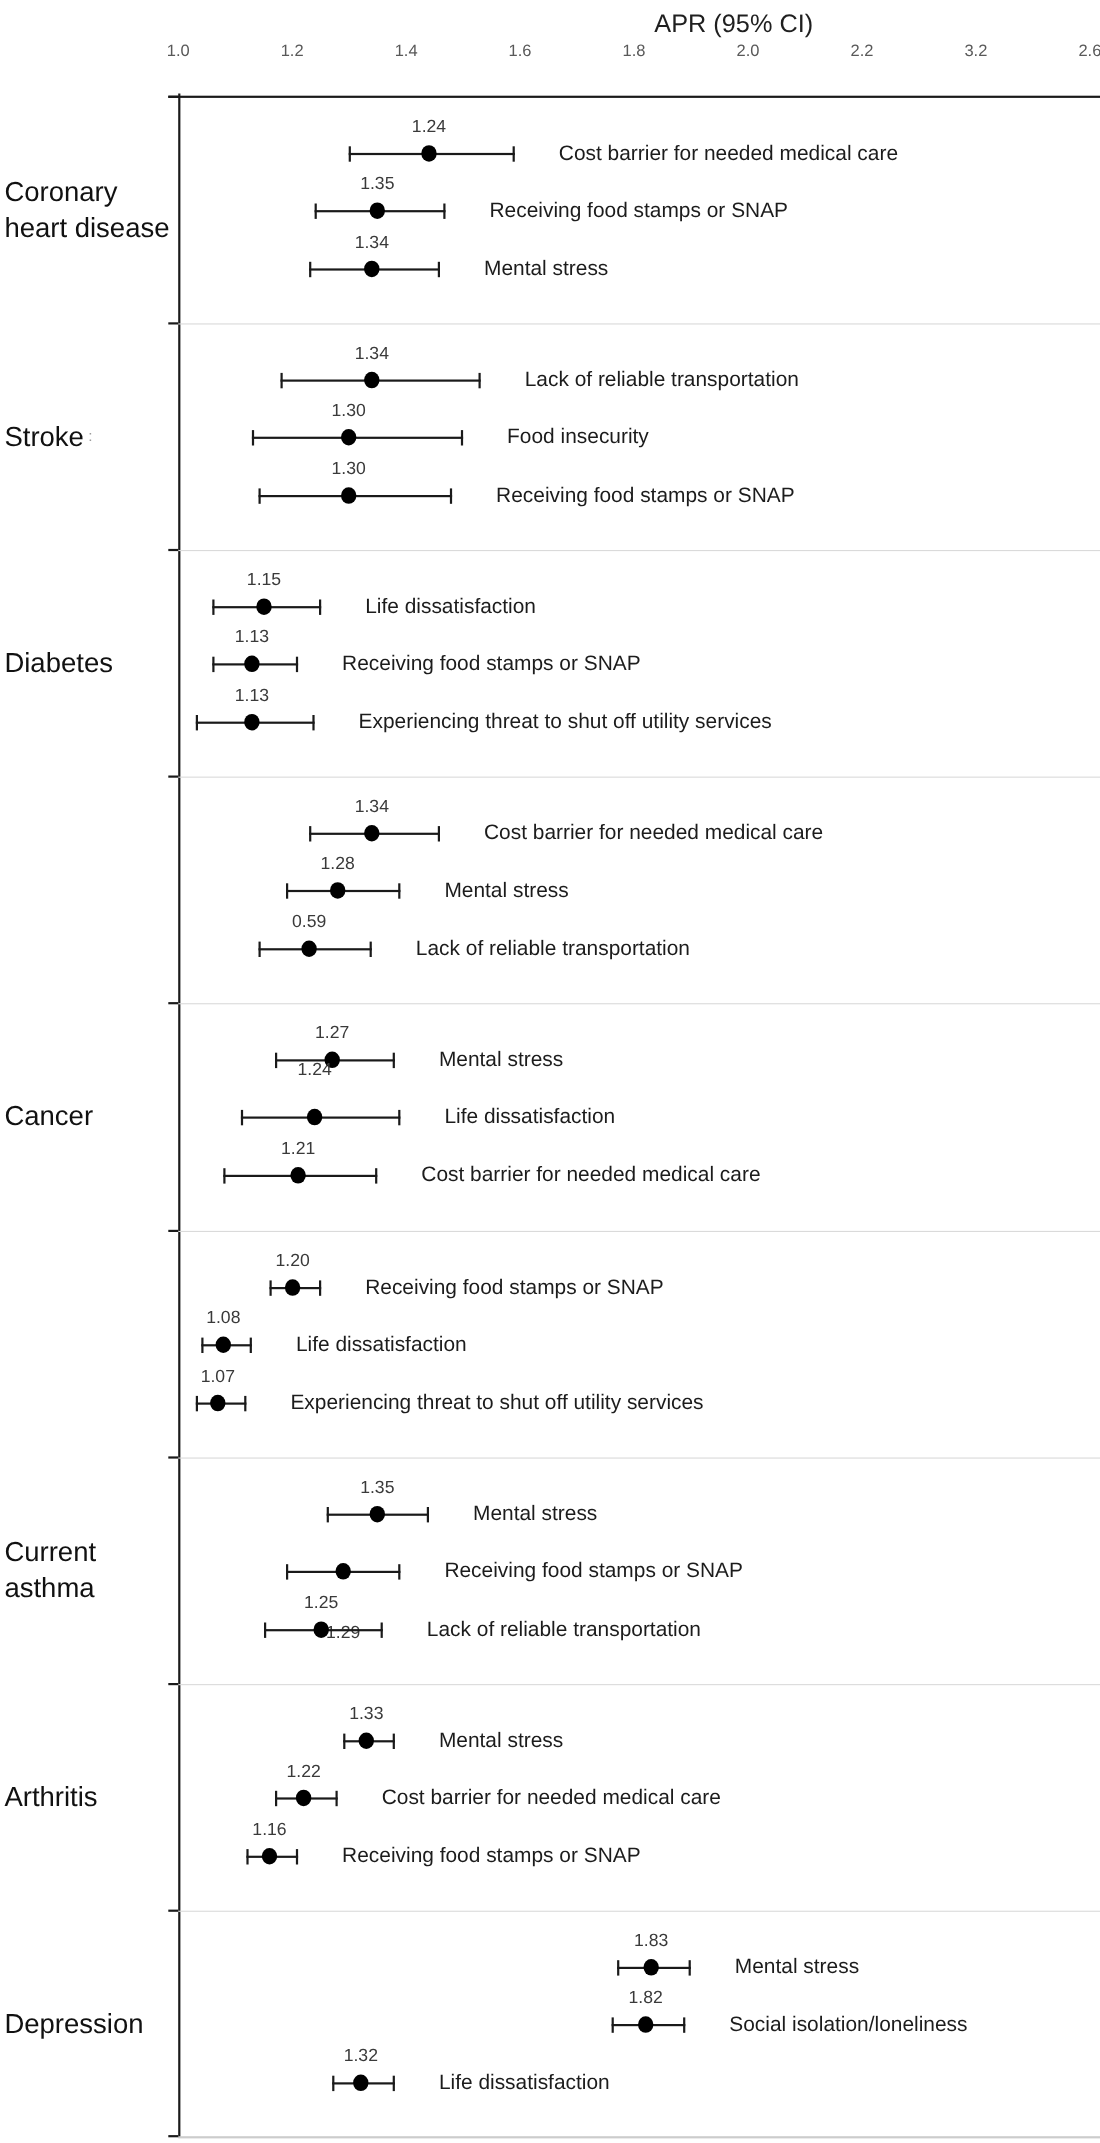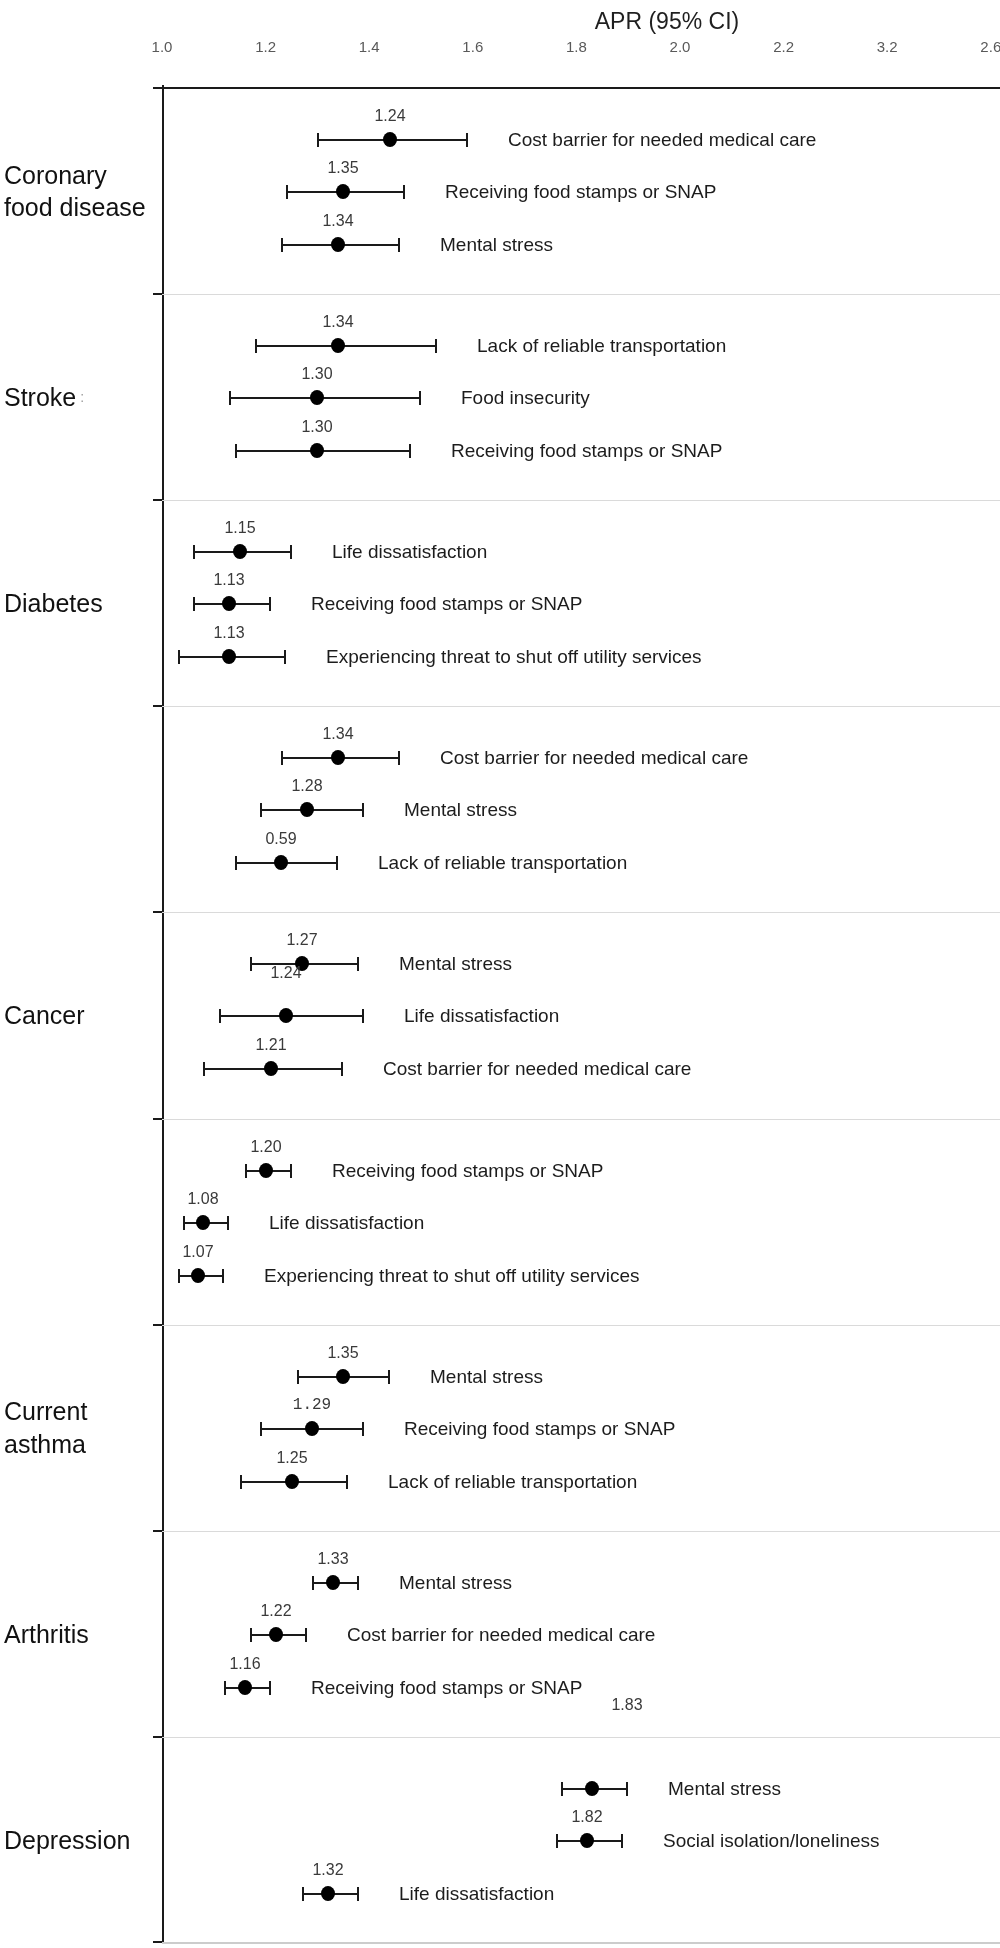--- a/index.html
+++ b/index.html
@@ -47,21 +47,21 @@
       <div class="abs tick-label" style="left: 576.4px; top: 38px;">1.8</div>
       <div class="abs tick-label" style="left: 680px; top: 38px;">2.0</div>
       <div class="abs tick-label" style="left: 783.6px; top: 38px;">2.2</div>
       <div class="abs tick-label" style="left: 887.2px; top: 38px;">3.2</div>
       <div class="abs tick-label" style="left: 990.8px; top: 38px;">2.6</div>
       <div class="abs axis-line-top" style="left: 153px; top: 87px; width: 847px;"></div>
       <div class="abs axis-line-left" style="left: 162px; top: 85px; height: 1858px;"></div>
       <div class="abs bottom-line" style="left: 162px; top: 1942px; width: 838px;"></div>
       <div class="abs ytick" style="left: 153px; top: 87px;"></div>
       <div class="abs group-label" style="left: 4px; top: 88px; height: 206.111px;">
-        <span>Coronary food disease</span>
+        <span>Coronary heart disease</span>
       </div>
       <div class="abs ci-line" style="left: 317px; top: 139px; width: 151px;"></div>
       <div class="abs ci-cap" style="left: 317px; top: 133px;"></div>
       <div class="abs ci-cap" style="left: 466px; top: 133px;"></div>
       <div class="abs dot" style="left: 383px; top: 132px;"></div>
       <div class="abs val-label" style="left: 390px; top: 107px;">1.24</div>
       <div class="abs row-label" style="left: 508px; top: 140px;">Cost barrier for needed medical care</div>
       <div class="abs ci-line" style="left: 286px; top: 191px; width: 119px;"></div>
       <div class="abs ci-cap" style="left: 286px; top: 185px;"></div>
       <div class="abs ci-cap" style="left: 403px; top: 185px;"></div>
@@ -191,21 +191,21 @@
       <div class="abs ci-line" style="left: 297px; top: 1376px; width: 93px;"></div>
       <div class="abs ci-cap" style="left: 297px; top: 1370px;"></div>
       <div class="abs ci-cap" style="left: 388px; top: 1370px;"></div>
       <div class="abs dot" style="left: 336px; top: 1369px;"></div>
       <div class="abs val-label" style="left: 343px; top: 1344px;">1.35</div>
       <div class="abs row-label" style="left: 430px; top: 1377px;">Mental stress</div>
       <div class="abs ci-line" style="left: 260px; top: 1428px; width: 104px;"></div>
       <div class="abs ci-cap" style="left: 260px; top: 1422px;"></div>
       <div class="abs ci-cap" style="left: 362px; top: 1422px;"></div>
       <div class="abs dot" style="left: 305px; top: 1421px;"></div>
-      <div class="abs val-label" style="left: 312px; top: 1396px; font-family: Liberation Mono, monospace;">1.29</div>
+      <div class="abs val-label" style="left: 312px; top: 1476px;">1.29</div>
       <div class="abs row-label" style="left: 404px; top: 1429px;">Receiving food stamps or SNAP</div>
       <div class="abs ci-line" style="left: 240px; top: 1481px; width: 108px;"></div>
       <div class="abs ci-cap" style="left: 240px; top: 1475px;"></div>
       <div class="abs ci-cap" style="left: 346px; top: 1475px;"></div>
       <div class="abs dot" style="left: 285px; top: 1474px;"></div>
       <div class="abs val-label" style="left: 292px; top: 1449px;">1.25</div>
       <div class="abs row-label" style="left: 388px; top: 1482px;">Lack of reliable transportation</div>
       <div class="abs divider" style="left: 162px; top: 1531px; width: 838px;"></div>
       <div class="abs ytick" style="left: 153px; top: 1530px;"></div>
       <div class="abs group-label" style="left: 4px; top: 1530.78px; height: 206.111px;">
@@ -232,21 +232,21 @@
       <div class="abs divider" style="left: 162px; top: 1737px; width: 838px;"></div>
       <div class="abs ytick" style="left: 153px; top: 1736px;"></div>
       <div class="abs ytick" style="left: 153px; top: 1941px;"></div>
       <div class="abs group-label" style="left: 4px; top: 1736.89px; height: 206.111px;">
         <span>Depression</span>
       </div>
       <div class="abs ci-line" style="left: 561px; top: 1788px; width: 67px;"></div>
       <div class="abs ci-cap" style="left: 561px; top: 1782px;"></div>
       <div class="abs ci-cap" style="left: 626px; top: 1782px;"></div>
       <div class="abs dot" style="left: 585px; top: 1781px;"></div>
-      <div class="abs val-label" style="left: 592px; top: 1696px; margin-left: 35px;">1.83</div>
+      <div class="abs val-label" style="left: 592px; top: 1756px;">1.83</div>
       <div class="abs row-label" style="left: 668px; top: 1789px;">Mental stress</div>
       <div class="abs ci-line" style="left: 556px; top: 1840px; width: 67px;"></div>
       <div class="abs ci-cap" style="left: 556px; top: 1834px;"></div>
       <div class="abs ci-cap" style="left: 621px; top: 1834px;"></div>
       <div class="abs dot" style="left: 580px; top: 1833px;"></div>
       <div class="abs val-label" style="left: 587px; top: 1808px;">1.82</div>
       <div class="abs row-label" style="left: 663px; top: 1841px;">Social isolation/loneliness</div>
       <div class="abs ci-line" style="left: 302px; top: 1893px; width: 57px;"></div>
       <div class="abs ci-cap" style="left: 302px; top: 1887px;"></div>
       <div class="abs ci-cap" style="left: 357px; top: 1887px;"></div>

